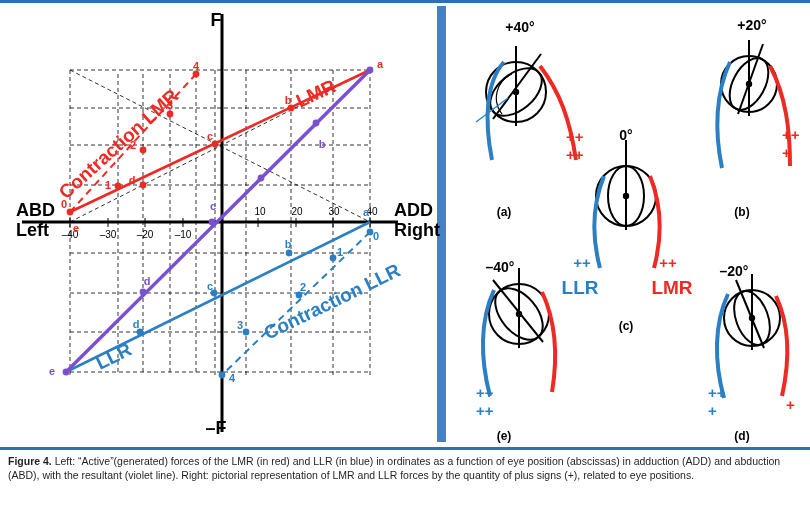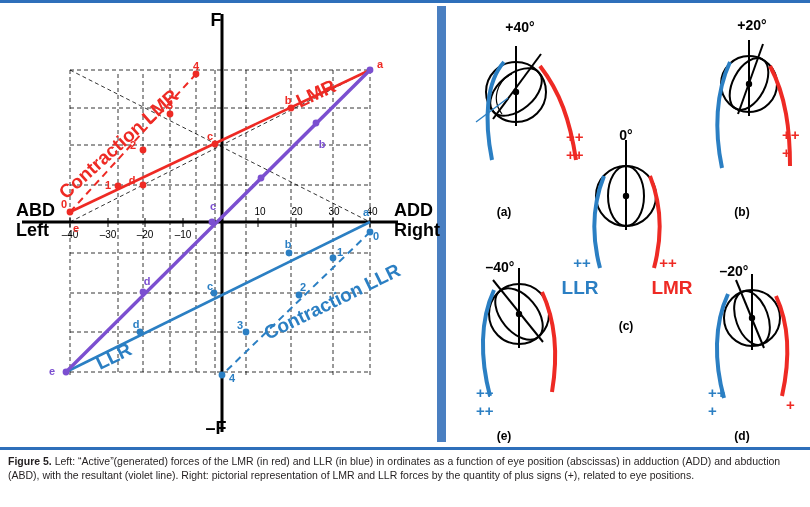--- a/index.html
+++ b/index.html
@@ -269,16 +269,16 @@
       <text class="ang" x="734" y="276" text-anchor="middle">–20°</text>
       <text class="plusb" x="708" y="398" text-anchor="start">++</text>
       <text class="plusb" x="708" y="416" text-anchor="start">+</text>
       <text class="plusr" x="786" y="410" text-anchor="start">+</text>
       <text class="pnl" x="742" y="440" text-anchor="middle">(d)</text>
     </g>
   </svg>
   </div>
 
   <div class="caption">
-    <b>Figure 5.</b>
+    <b>Figure 4.</b>
     <span>Left: “Active”(generated) forces of the LMR (in red) and LLR (in blue) in ordinates as a function of eye position (abscissas) in adduction (ADD) and abduction (ABD), with the resultant (violet line). Right: pictorial representation of LMR and LLR forces by the quantity of plus signs (+), related to eye positions.</span>
   </div>
 </div>
 
 </body></html>

